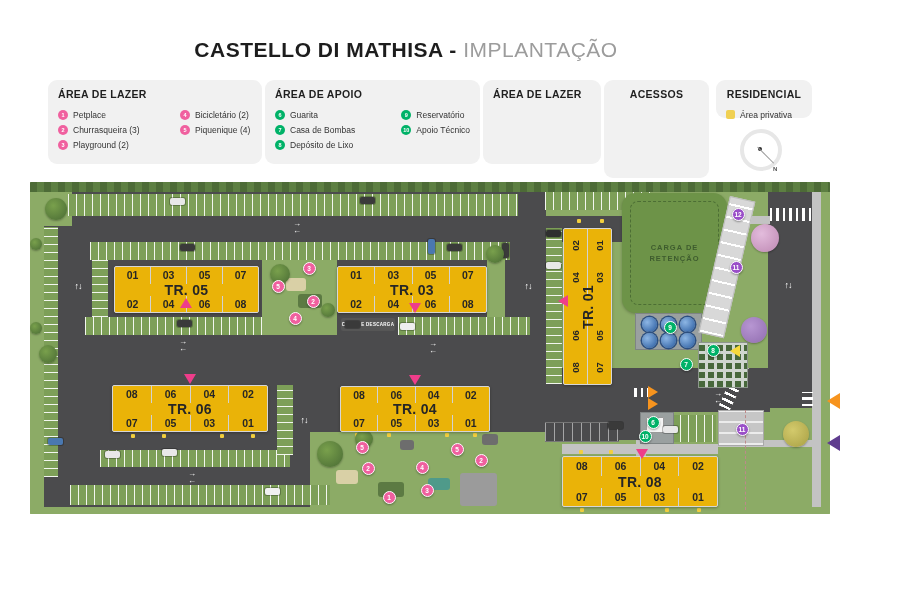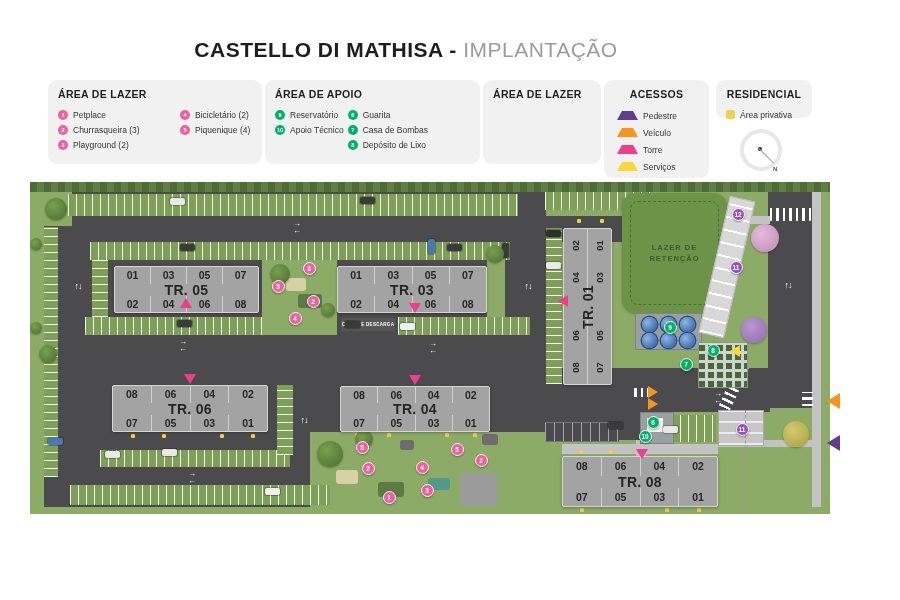--- a/index.html
+++ b/index.html
@@ -59,21 +59,21 @@
   #lojas{position:absolute;background:#d8d8d8;
          background-image:repeating-linear-gradient(0deg,#fff 0 2px,transparent 2px 13px);
          border:1px solid #bdbdbd;transform:rotate(13deg);transform-origin:top left}
   .blk{position:absolute;background:#c6c6c6;border:1px solid #a8a8a8;
        background-image:repeating-linear-gradient(0deg,#ececec 0 2px,transparent 2px 11px)}
   .booth{position:absolute;background:#f5f5f5;border:1px solid #9a9a9a;border-radius:1px}
   .fence{position:absolute;border-left:1.5px dashed #bd8a8a}
   .carga{position:absolute;background:#565656;color:#fff;border-radius:2px;display:flex;align-items:center;
          justify-content:center;font-size:4.5px;letter-spacing:.3px;font-weight:bold;white-space:nowrap}
   
-  .bld{position:absolute;background:#a3a3a3;border:1px solid #d6d6d6;border-radius:2px;
+  .bld{position:absolute;background:#eab308;border:1px solid #d6d6d6;border-radius:2px;
        box-shadow:0 1px 3px rgba(0,0,0,.3);display:flex;flex-direction:column;box-sizing:border-box}
   .brow{flex:1;display:flex}
   .bcell{flex:1;display:flex;align-items:center;justify-content:center;font-weight:bold;
          font-size:10.5px;color:#262626;border-right:1px solid #d2d2d2}
   .bcell:last-child{border-right:none}
   .bmid{height:12px;display:flex;align-items:center;justify-content:center;font-weight:bold;
         font-size:14px;color:#262626;letter-spacing:.3px}
   .bld.v .bmid{height:26px}
   .bld.v .bcell{font-size:9.5px}
   .bld.v .bcell span{transform:rotate(-90deg)}
@@ -121,69 +121,51 @@
         <div class="lrow">
           <div class="ldot" style="background: rgb(240, 96, 159);">5</div>
           <div class="llab">Piquenique (4)</div>
         </div>
       </div>
     </div>
 </div>
 <div class="lbox" style="left:265px;top:80px;width:215px;height:84px">
   <h3>ÁREA DE APOIO</h3>
   <div class="lcols">
+      <div class="lcol" style="width: 140px;">
+        <div class="lrow">
+          <div class="ldot" style="background: rgb(0, 178, 104);">6</div>
+          <div class="llab">Guarita</div>
+        </div>
+        <div class="lrow">
+          <div class="ldot" style="background: rgb(0, 178, 104);">7</div>
+          <div class="llab">Casa de Bombas</div>
+        </div>
+        <div class="lrow">
+          <div class="ldot" style="background: rgb(0, 178, 104);">8</div>
+          <div class="llab">Depósito de Lixo</div>
+        </div>
+      </div>
       <div class="lcol" style="width: auto;">
         <div class="lrow">
           <div class="ldot" style="background: rgb(0, 178, 104);">9</div>
           <div class="llab">Reservatório</div>
         </div>
         <div class="lrow">
           <div class="ldot" style="background: rgb(0, 178, 104);">10</div>
           <div class="llab">Apoio Técnico</div>
         </div>
       </div>
-      <div class="lcol" style="width: 140px;">
-        <div class="lrow">
-          <div class="ldot" style="background: rgb(0, 178, 104);">6</div>
-          <div class="llab">Guarita</div>
-        </div>
-        <div class="lrow">
-          <div class="ldot" style="background: rgb(0, 178, 104);">7</div>
-          <div class="llab">Casa de Bombas</div>
-        </div>
-        <div class="lrow">
-          <div class="ldot" style="background: rgb(0, 178, 104);">8</div>
-          <div class="llab">Depósito de Lixo</div>
-        </div>
-      </div>
     </div>
 </div>
 <div class="lbox" style="left:483px;top:80px;width:118px;height:84px">
   <h3>ÁREA DE LAZER</h3>
 </div>
 <div class="lbox" style="left:604px;top:80px;width:105px;height:98px">
   <h3 class="ctr">ACESSOS</h3>
-  <div class="lcol" id="acessos-items">
-      <div class="lrow" style="height: 17px; padding-left: 3px;">
-        <div class="ltri" style="border-bottom-color: rgb(95, 61, 143);"></div>
-        <div class="llab">Pedestre</div>
-      </div>
-      <div class="lrow" style="height: 17px; padding-left: 3px;">
-        <div class="ltri" style="border-bottom-color: rgb(247, 148, 30);"></div>
-        <div class="llab">Veículo</div>
-      </div>
-      <div class="lrow" style="height: 17px; padding-left: 3px;">
-        <div class="ltri" style="border-bottom-color: rgb(238, 61, 138);"></div>
-        <div class="llab">Torre</div>
-      </div>
-      <div class="lrow" style="height: 17px; padding-left: 3px;">
-        <div class="ltri" style="border-bottom-color: rgb(248, 217, 60);"></div>
-        <div class="llab">Serviços</div>
-      </div>
-    </div>
 </div>
 <div class="lbox" style="left:716px;top:80px;width:96px;height:38px">
   <h3 class="ctr">RESIDENCIAL</h3>
   <div class="lrow">
     <span class="lsq" id="priv-swatch" style="background: rgb(240, 208, 82);"></span>
     <span class="llab">Área privativa</span>
   </div>
 </div>
 
 <div id="compass">
@@ -223,21 +205,21 @@
     <div class="pkv" style="left: 247px; top: 203px; width: 16px; height: 70px;"></div>
     <div class="pkv" style="left: 62px; top: 78px; width: 16px; height: 57px;"></div>
     <div class="cwv" style="left: 740px; top: 26px; width: 42px; height: 13px;"></div>
     <div class="cwh" style="left: 772px; top: 210px; width: 11px; height: 14px;"></div>
     <div class="cwh" style="left: 698px; top: 182px; width: 12px; height: 46px; transform: rotate(25deg);"></div>
     <div class="cwv" style="left: 604px; top: 206px; width: 16px; height: 9px;"></div>
     <div class="moto" style="left: 515px; top: 240px; width: 74px; height: 18px;"></div>
     <div id="bacia" style="left: 592px; top: 11px; width: 105px; height: 120px; background: rgb(109, 147, 72); border-radius: 14px; box-shadow: rgba(0, 0, 0, 0.25) 0px 1px 3px;">
       <div class="inner"></div>
       <div class="blab">
-        <span>LAZER DE</span>
+        <span>CARGA DE</span>
         <span>RETENÇÃO</span>
       </div>
     </div>
     <div class="pad" style="left: 605px; top: 131px; width: 65px; height: 35px;"></div>
     <div class="tank" style="left: 612px; top: 135px; width: 15px; height: 15px;"></div>
     <div class="tank" style="left: 631px; top: 135px; width: 15px; height: 15px;"></div>
     <div class="tank" style="left: 650px; top: 135px; width: 15px; height: 15px;"></div>
     <div class="tank" style="left: 612px; top: 151px; width: 15px; height: 15px;"></div>
     <div class="tank" style="left: 631px; top: 151px; width: 15px; height: 15px;"></div>
     <div class="tank" style="left: 650px; top: 151px; width: 15px; height: 15px;"></div>

